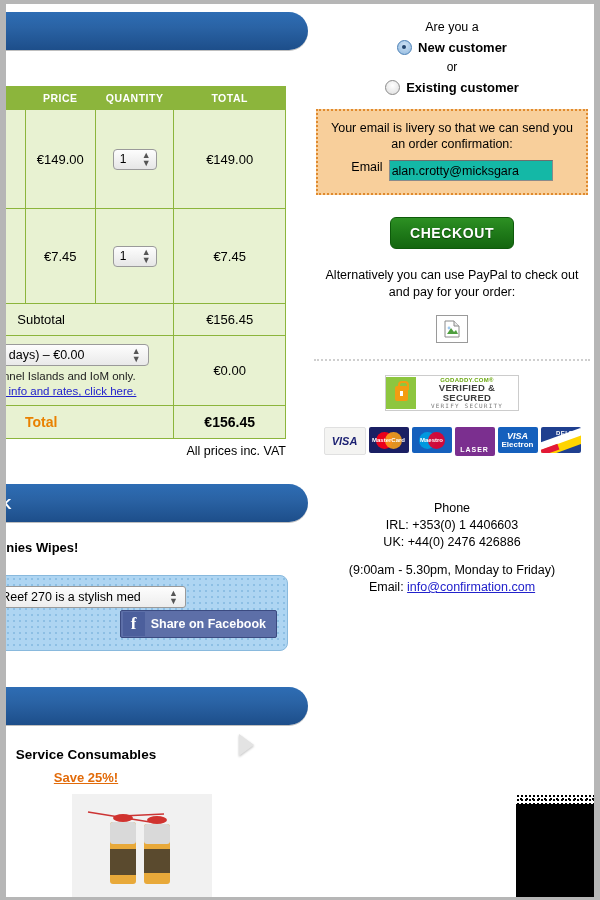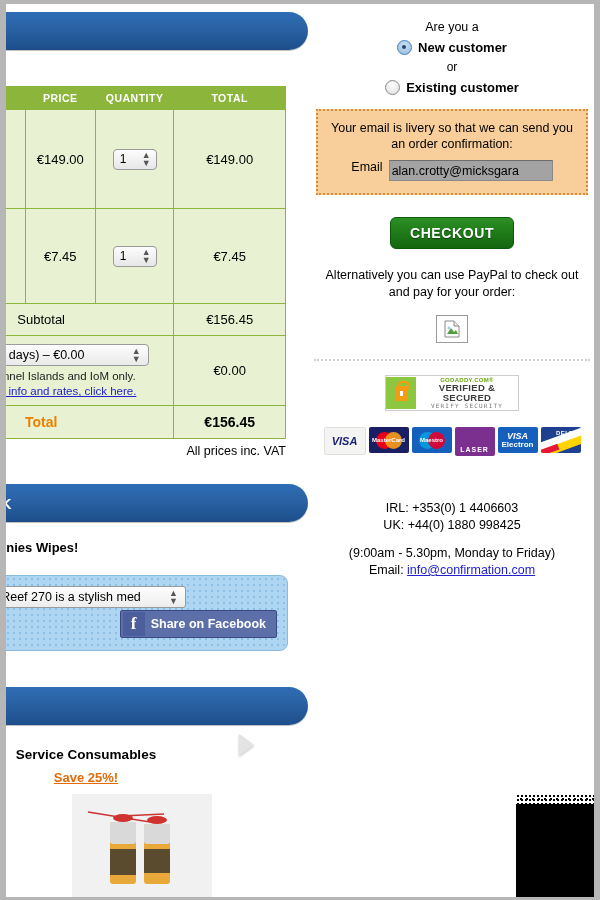--- a/index.html
+++ b/index.html
@@ -156,21 +156,21 @@
     background:#f8cf9b;border:2px dotted #e08a2e;
     padding:9px 10px 12px 10px;
   }
   .email-txt{font-size:12.5px;line-height:16px;}
   .email-row{margin-top:8px;display:flex;
      justify-content:center;font-size:12.5px;}
   .email-row .lbl{margin-right:6px;}
   input.email{
     width:158px;height:19px;font-size:12.5px;
     border:1px solid #8a8a8a;border-top-color:#6e6e6e;
-    padding:0 2px;background:#a3a3a3;
+    padding:0 2px;background:#14b8a6;
     font-family:"Liberation Sans",sans-serif;
   }
 
   .checkout-btn{
     margin:22px auto 0 auto;width:122px;height:30px;border-radius:6px;
     background:linear-gradient(to bottom,#2d9023 0%,#1f7a19 50%,#14660f 100%);
     border:1px solid #0e5a0b;
     color:#fff;font-weight:bold;font-size:14px;letter-spacing:.6px;
     display:flex;align-items:center;justify-content:center;
     text-shadow:0 1px 1px rgba(0,0,0,.45);
@@ -439,22 +439,23 @@
       </div>
       <div class="card c-delta">
         <span class="delta-w"></span>
         <span class="delta-y"></span>
         <span class="delta-r"></span>
         <span class="delta-t">DELTA</span>
       </div>
     </div>
 
     <div class="contact">
+      <div>Phone</div>
       <div>IRL: +353(0) 1 4406603</div>
-      <div>UK: +44(0) 1880 998425</div>
+      <div>UK: +44(0) 2476 426886</div>
       <div class="gap"></div>
       <div>(9:00am - 5.30pm, Monday to Friday)</div>
       <div>
         <span>Email: </span><a href="#">info@confirmation.com</a>
       </div>
     </div>
   </div>
 
   <div class="black-box"></div>
 

